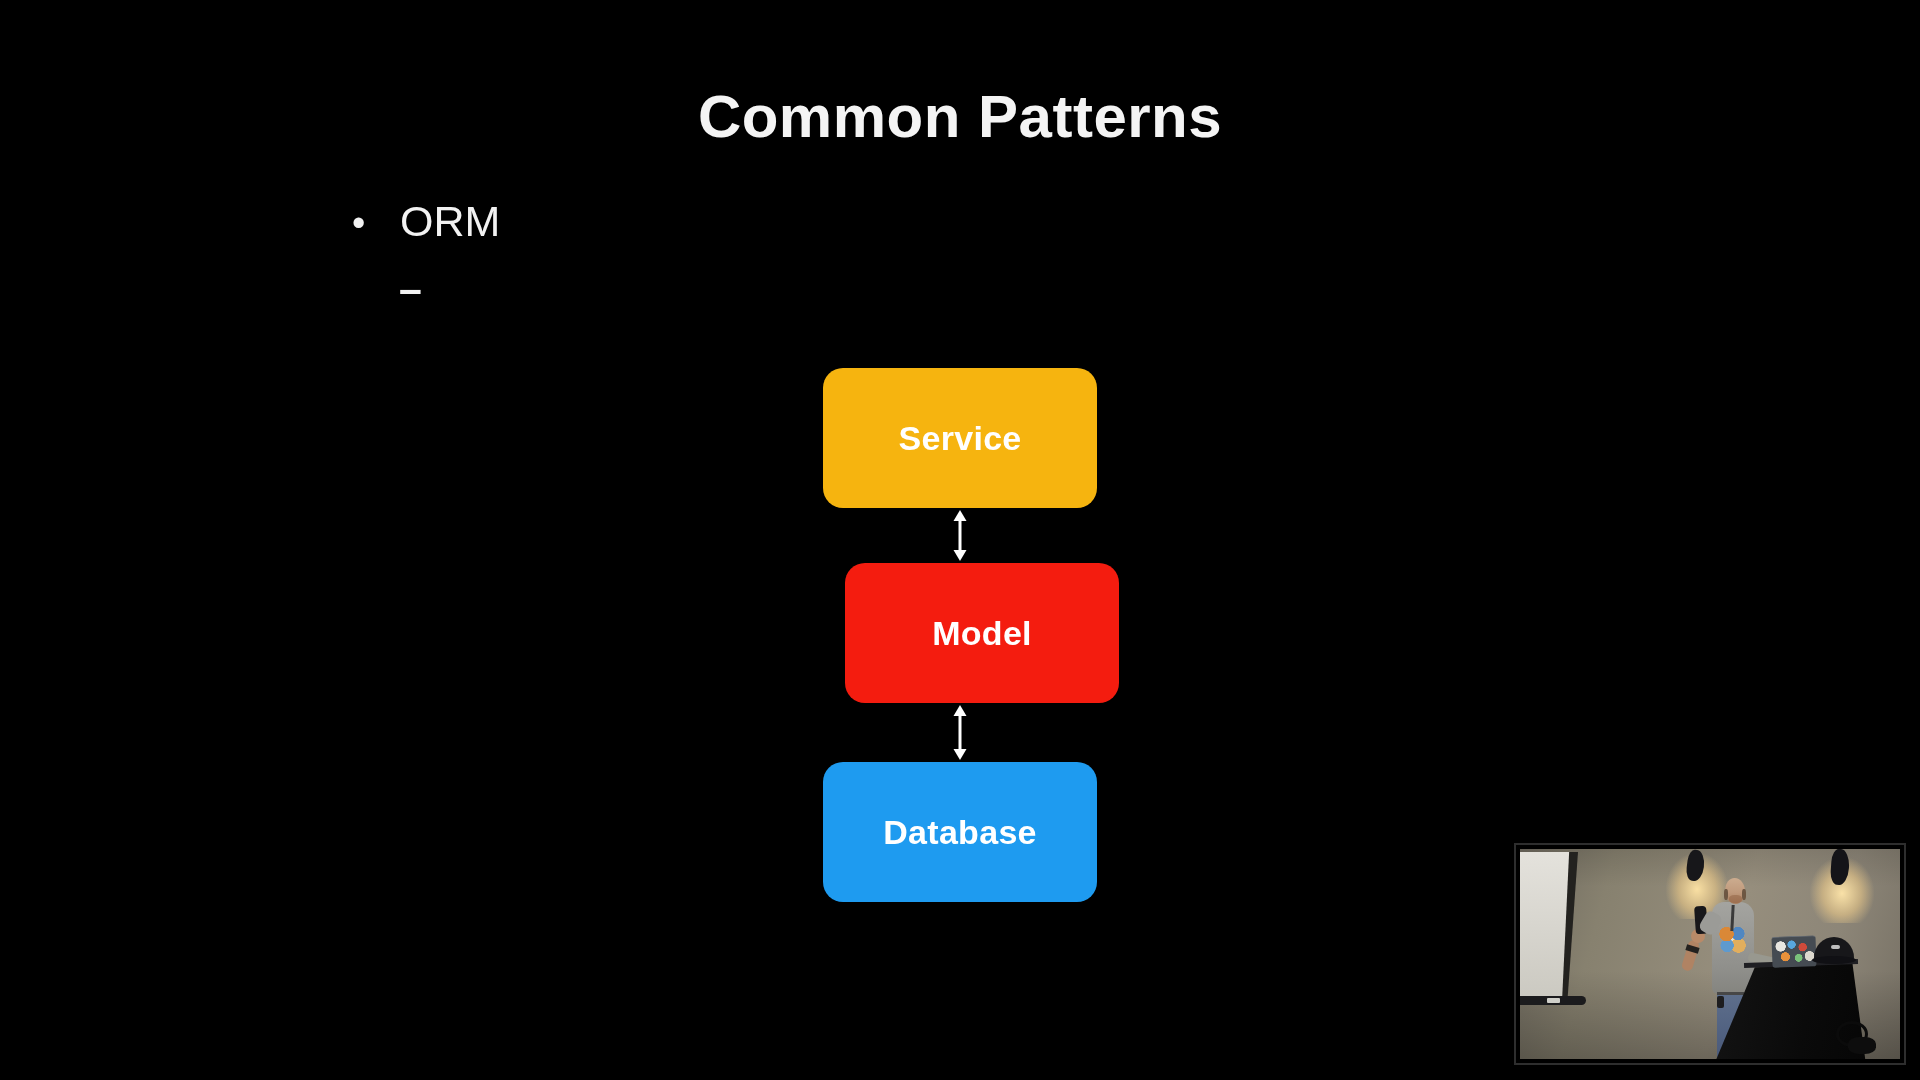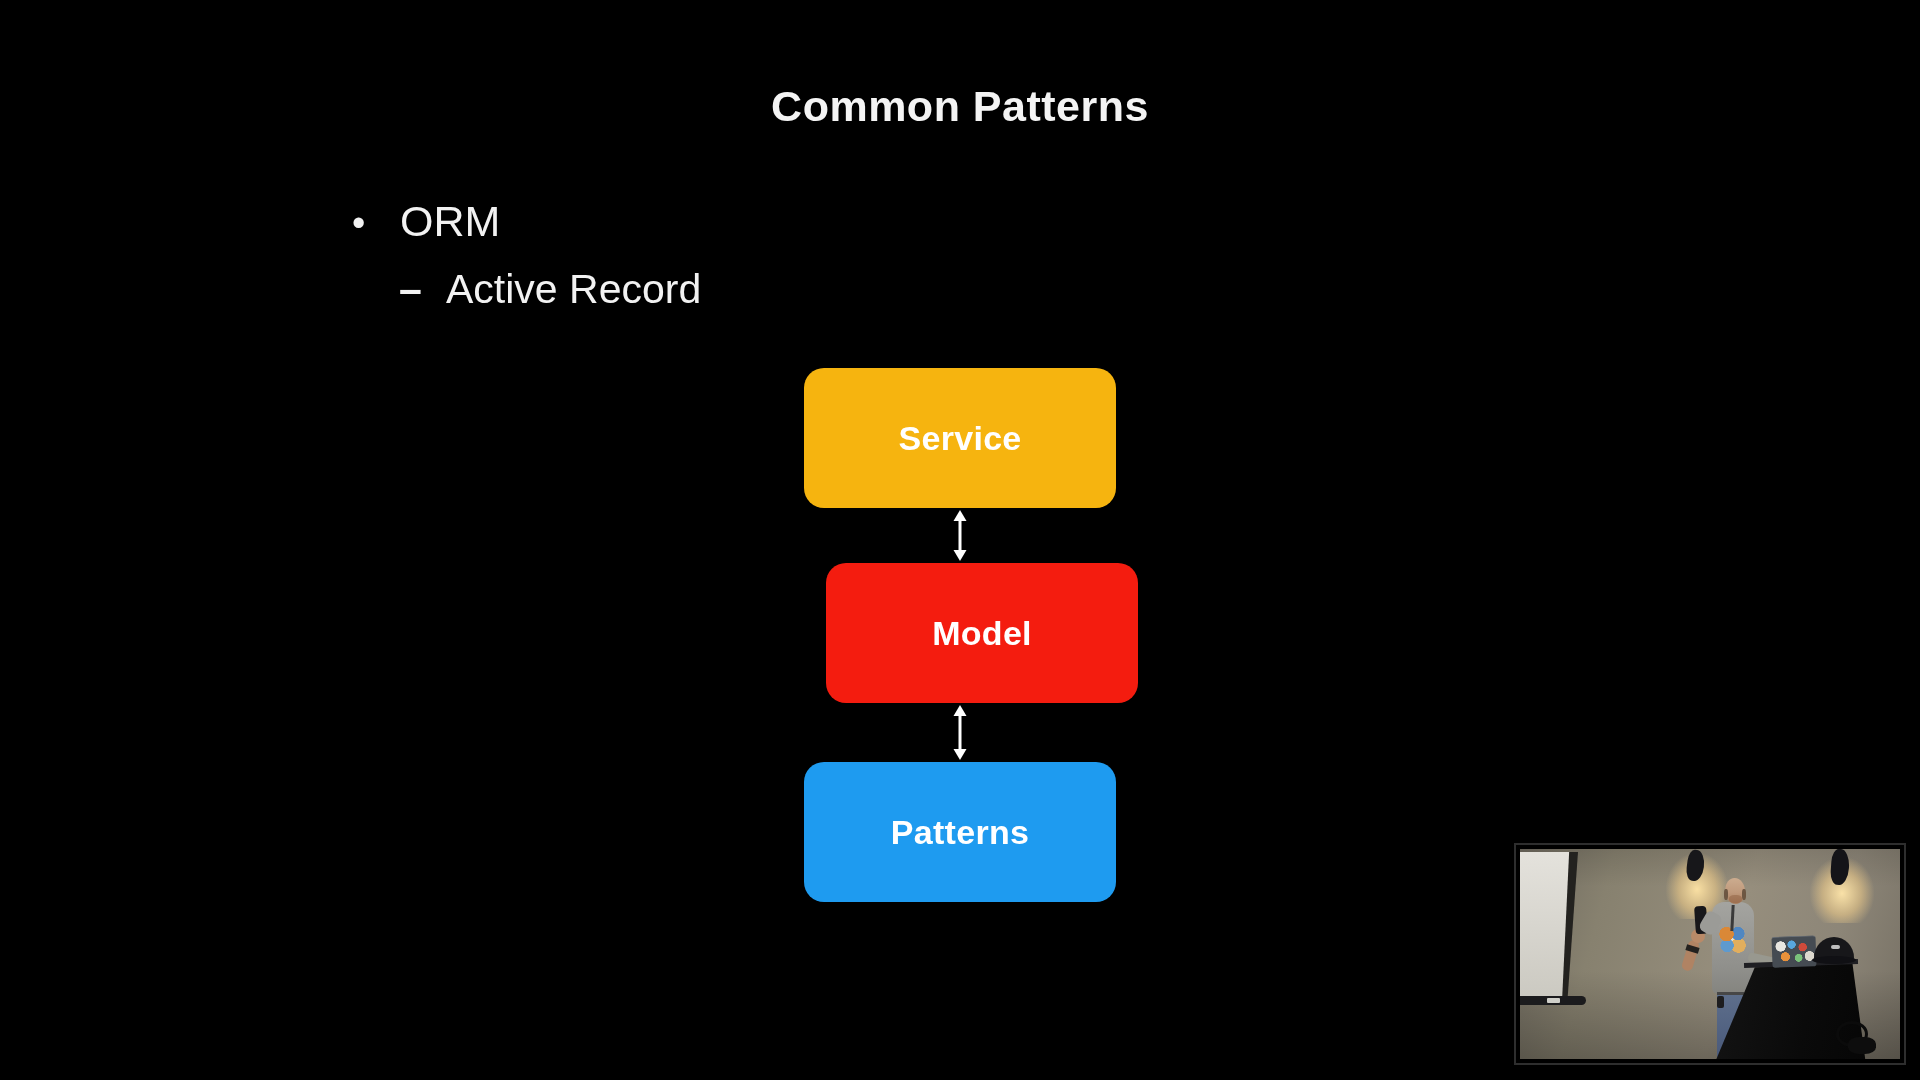--- a/index.html
+++ b/index.html
@@ -1,30 +1,30 @@
 <!DOCTYPE html>
 <html><head>
 <meta charset="utf-8">
 <style>
   html,body{margin:0;padding:0;background:#000;width:1920px;height:1080px;overflow:hidden;}
   *{box-sizing:border-box;}
   .stage{position:relative;width:1920px;height:1080px;background:#000;font-family:"Liberation Sans",sans-serif;color:#f2f2f2;}
 
   
   .slide-title{position:absolute;left:0;top:82px;width:1920px;text-align:center;
-    font-size:43px;font-weight:700;letter-spacing:.5px;margin:0;color:#f4f4f4;}
+    font-size:60px;font-weight:700;letter-spacing:.5px;margin:0;color:#f4f4f4;}
   .bullet{position:absolute;display:flex;align-items:flex-start;color:#f2f2f2;font-weight:500;}
   .bullet-l1{left:352px;top:197px;font-size:43px;}
   .bullet-l1 .marker{width:28px;margin-right:20px;font-size:38px;line-height:52px;}
   .bullet-l2{left:399px;top:266px;font-size:41px;}
   .bullet-l2 .marker{width:30px;margin-right:17px;font-weight:700;}
 
   
   .diagram{position:absolute;left:817px;top:368px;width:286px;display:flex;flex-direction:column;align-items:center;}
-  .node{width:312px;height:140px;border-radius:20px;display:flex;align-items:center;justify-content:center;
+  .node{width:274px;height:140px;border-radius:20px;display:flex;align-items:center;justify-content:center;
     font-size:34px;font-weight:700;color:#fff;letter-spacing:.3px;}
   .connector{display:block;}
   .connector svg{display:block;}
 
   
   .webcam{position:absolute;left:1514px;top:843px;width:392px;height:222px;background:#000;
     border:2px solid #2e2e2e;}
   .cam{position:absolute;left:4px;top:4px;width:380px;height:210px;overflow:hidden;background:#857e70;}
   .cam *{position:absolute;}
   .wall{left:0;top:0;width:380px;height:210px;
@@ -96,21 +96,20 @@
 
   <h1 class="slide-title">Common Patterns</h1>
 
   <div class="bullet bullet-l1">
     <span class="marker">•</span>
     <span class="txt">ORM</span>
   </div>
 
   <div class="bullet bullet-l2">
     <span class="marker">–</span>
-    <span class="txt">Active Record</span>
   </div>
 
   <div class="diagram">
 
     <div class="node" style="background: rgb(246, 180, 15);">
       <span>Service</span>
     </div>
 
     <div class="connector">
       <svg width="24" height="55" viewBox="0 0 24 55" preserveAspectRatio="none">
@@ -126,21 +125,21 @@
 
     <div class="connector">
       <svg width="24" height="59" viewBox="0 0 24 59" preserveAspectRatio="none">
         <line x1="12" y1="9" x2="12" y2="50" stroke="#ffffff" stroke-width="3"></line>
         <polygon points="12,2 5.5,13 18.5,13" fill="#ffffff"></polygon>
         <polygon points="12,57 5.5,46 18.5,46" fill="#ffffff"></polygon>
       </svg>
     </div>
 
     <div class="node" style="background: rgb(30, 155, 240);">
-      <span>Patterns</span>
+      <span>Database</span>
     </div>
 
   </div>
 
   <div class="webcam">
     <div class="cam">
       <div class="wall"></div>
       <div class="wall-shade"></div>
       <div class="screen-edge"></div>
       <div class="screen"></div>

